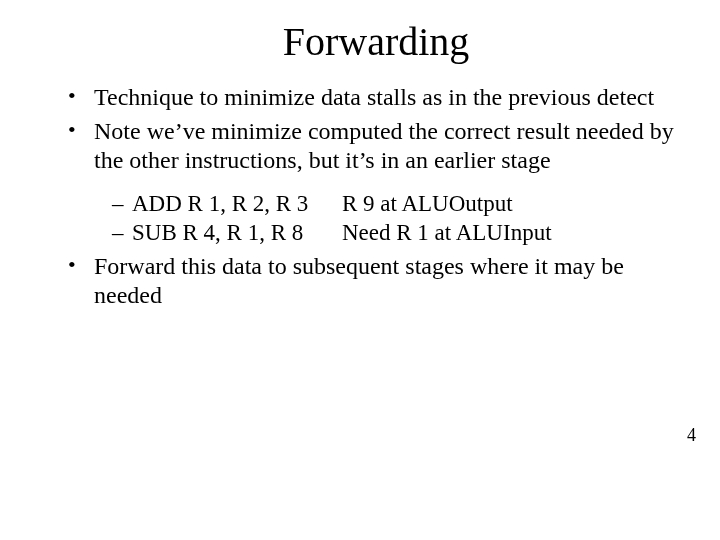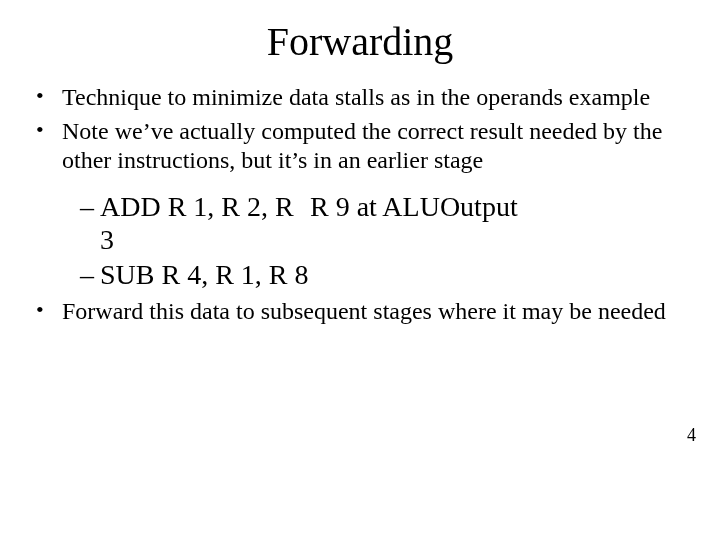--- a/index.html
+++ b/index.html
@@ -9,20 +9,21 @@
     height: 540px;
     background: #fff;
     font-family: "Times New Roman", Times, serif;
     color: #000;
   }
   .slide {
     position: relative;
     width: 720px;
     height: 460px;
     box-sizing: border-box;
+    padding-left: 32px;
   }
   .title {
     text-align: center;
     font-size: 40px;
     padding-top: 18px;
     padding-bottom: 12px;
   }
   .body {
     padding: 0 34px 0 34px;
     font-size: 24px;
@@ -43,21 +44,21 @@
     position: absolute;
     left: 2px;
     top: 0;
     font-size: 22px;
     line-height: 1.2;
   }
   ul.level2 {
     list-style: none;
     margin: 16px 0 6px 0;
     padding: 0;
-    font-size: 28px;
+    font-size: 23px;
   }
   ul.level2 > li {
     position: relative;
     padding-left: 38px;
     margin: 2px 0;
   }
   ul.level2 > li::before {
     content: "–";
     position: absolute;
     left: 18px;
@@ -84,35 +85,36 @@
 <body>
 
 <div class="slide">
 
   <div class="title">Forwarding</div>
 
   <div class="body">
     <ul class="level1">
 
       <li>
-        <span>Technique to minimize data stalls as in the operands example</span>
+        <span>Technique to minimize data stalls as in the previous detect</span>
       </li>
 
       <li>
-        <span>Note we’ve actually computed the correct result needed by the other instructions, but it’s in an earlier stage</span>
+        <span>Note we’ve minimize computed the correct result needed by the other instructions, but it’s in an earlier stage</span>
         <ul class="level2">
           <li>
             <div class="code-row">
               <span class="code-left">ADD R 1, R 2, R 3</span>
               <span class="code-right">R 9 at ALUOutput</span>
             </div>
           </li>
           <li>
             <div class="code-row">
               <span class="code-left">SUB R 4, R 1, R 8</span>
+              <span class="code-right">Need R 1 at ALUInput</span>
             </div>
           </li>
         </ul>
       </li>
 
       <li>
         <span>Forward this data to subsequent stages where it may be needed</span>
       </li>
 
     </ul>

